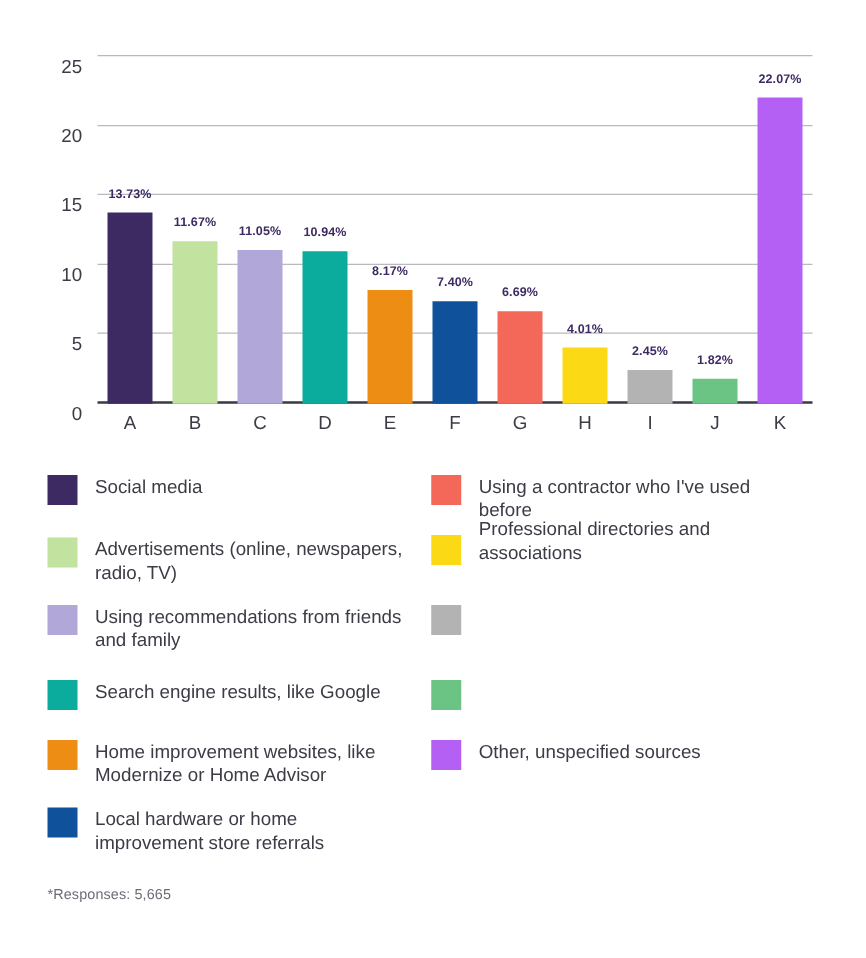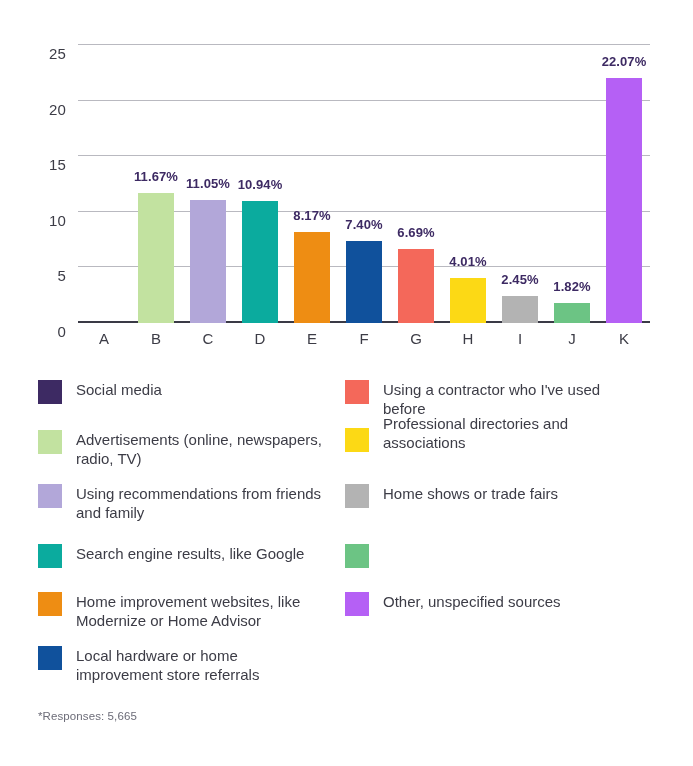--- a/index.html
+++ b/index.html
@@ -79,21 +79,21 @@
     position: absolute;
     bottom: 0;
     left: 8px;
     width: 36px;
   }
   .bar-value {
     position: absolute;
     left: 50%;
     transform: translateX(-50%);
     white-space: nowrap;
-    font-size: 13px;
+    font-size: 10px;
     font-weight: bold;
     color: #3d2a63;
     letter-spacing: .1px;
   }
 
   #x-axis-labels {
     position: absolute;
     left: 78px;
     top: 330px;
     width: 572px;
@@ -202,20 +202,24 @@
   <div id="y-axis-labels">
       <div class="y-tick" style="bottom: 0px; top: 278px;">0</div>
       <div class="y-tick" style="bottom: 55.6px; top: 222.4px;">5</div>
       <div class="y-tick" style="bottom: 111.2px; top: 166.8px;">10</div>
       <div class="y-tick" style="bottom: 166.8px; top: 111.2px;">15</div>
       <div class="y-tick" style="bottom: 222.4px; top: 55.6px;">20</div>
       <div class="y-tick" style="bottom: 278px; top: 0px;">25</div>
     </div>
 
   <div id="bars-layer">
+      <div class="bar-slot" style="left: 0px; width: 52px;">
+        <div class="bar" title="Social media — 13.73%" style="height: 152.678px; background: rgb(61, 42, 99); left: 8px;"></div>
+        <div class="bar-value" style="bottom: 161.678px;">13.73%</div>
+      </div>
       <div class="bar-slot" style="left: 52px; width: 52px;">
         <div class="bar" title="Advertisements (online, newspapers, radio, TV) — 11.67%" style="height: 129.77px; background: rgb(194, 226, 160); left: 8px;"></div>
         <div class="bar-value" style="bottom: 138.77px;">11.67%</div>
       </div>
       <div class="bar-slot" style="left: 104px; width: 52px;">
         <div class="bar" title="Using recommendations from friends and family — 11.05%" style="height: 122.876px; background: rgb(178, 167, 217); left: 8px;"></div>
         <div class="bar-value" style="bottom: 131.876px;">11.05%</div>
       </div>
       <div class="bar-slot" style="left: 156px; width: 52px;">
         <div class="bar" title="Search engine results, like Google — 10.94%" style="height: 121.653px; background: rgb(11, 171, 158); left: 8px;"></div>
@@ -298,21 +302,20 @@
       <div class="legend-item" style="top: 4px;">
         <span class="legend-swatch" style="background: rgb(244, 104, 90);"></span>
         <span class="legend-label">Using a contractor who I've used before</span>
       </div>
       <div class="legend-item" style="top: 38px; align-items: flex-end;">
         <span class="legend-swatch" style="background: rgb(252, 217, 21);"></span>
         <span class="legend-label">Professional directories and associations</span>
       </div>
       <div class="legend-item" style="top: 108px;">
         <span class="legend-swatch" style="background: rgb(179, 179, 179);"></span>
-        <span class="legend-label">Home shows or trade fairs</span>
       </div>
       <div class="legend-item" style="top: 168px;">
         <span class="legend-swatch" style="background: rgb(108, 196, 132);"></span>
       </div>
       <div class="legend-item" style="top: 216px;">
         <span class="legend-swatch" style="background: rgb(181, 96, 245);"></span>
         <span class="legend-label">Other, unspecified sources</span>
       </div>
     </div>
 </div>

